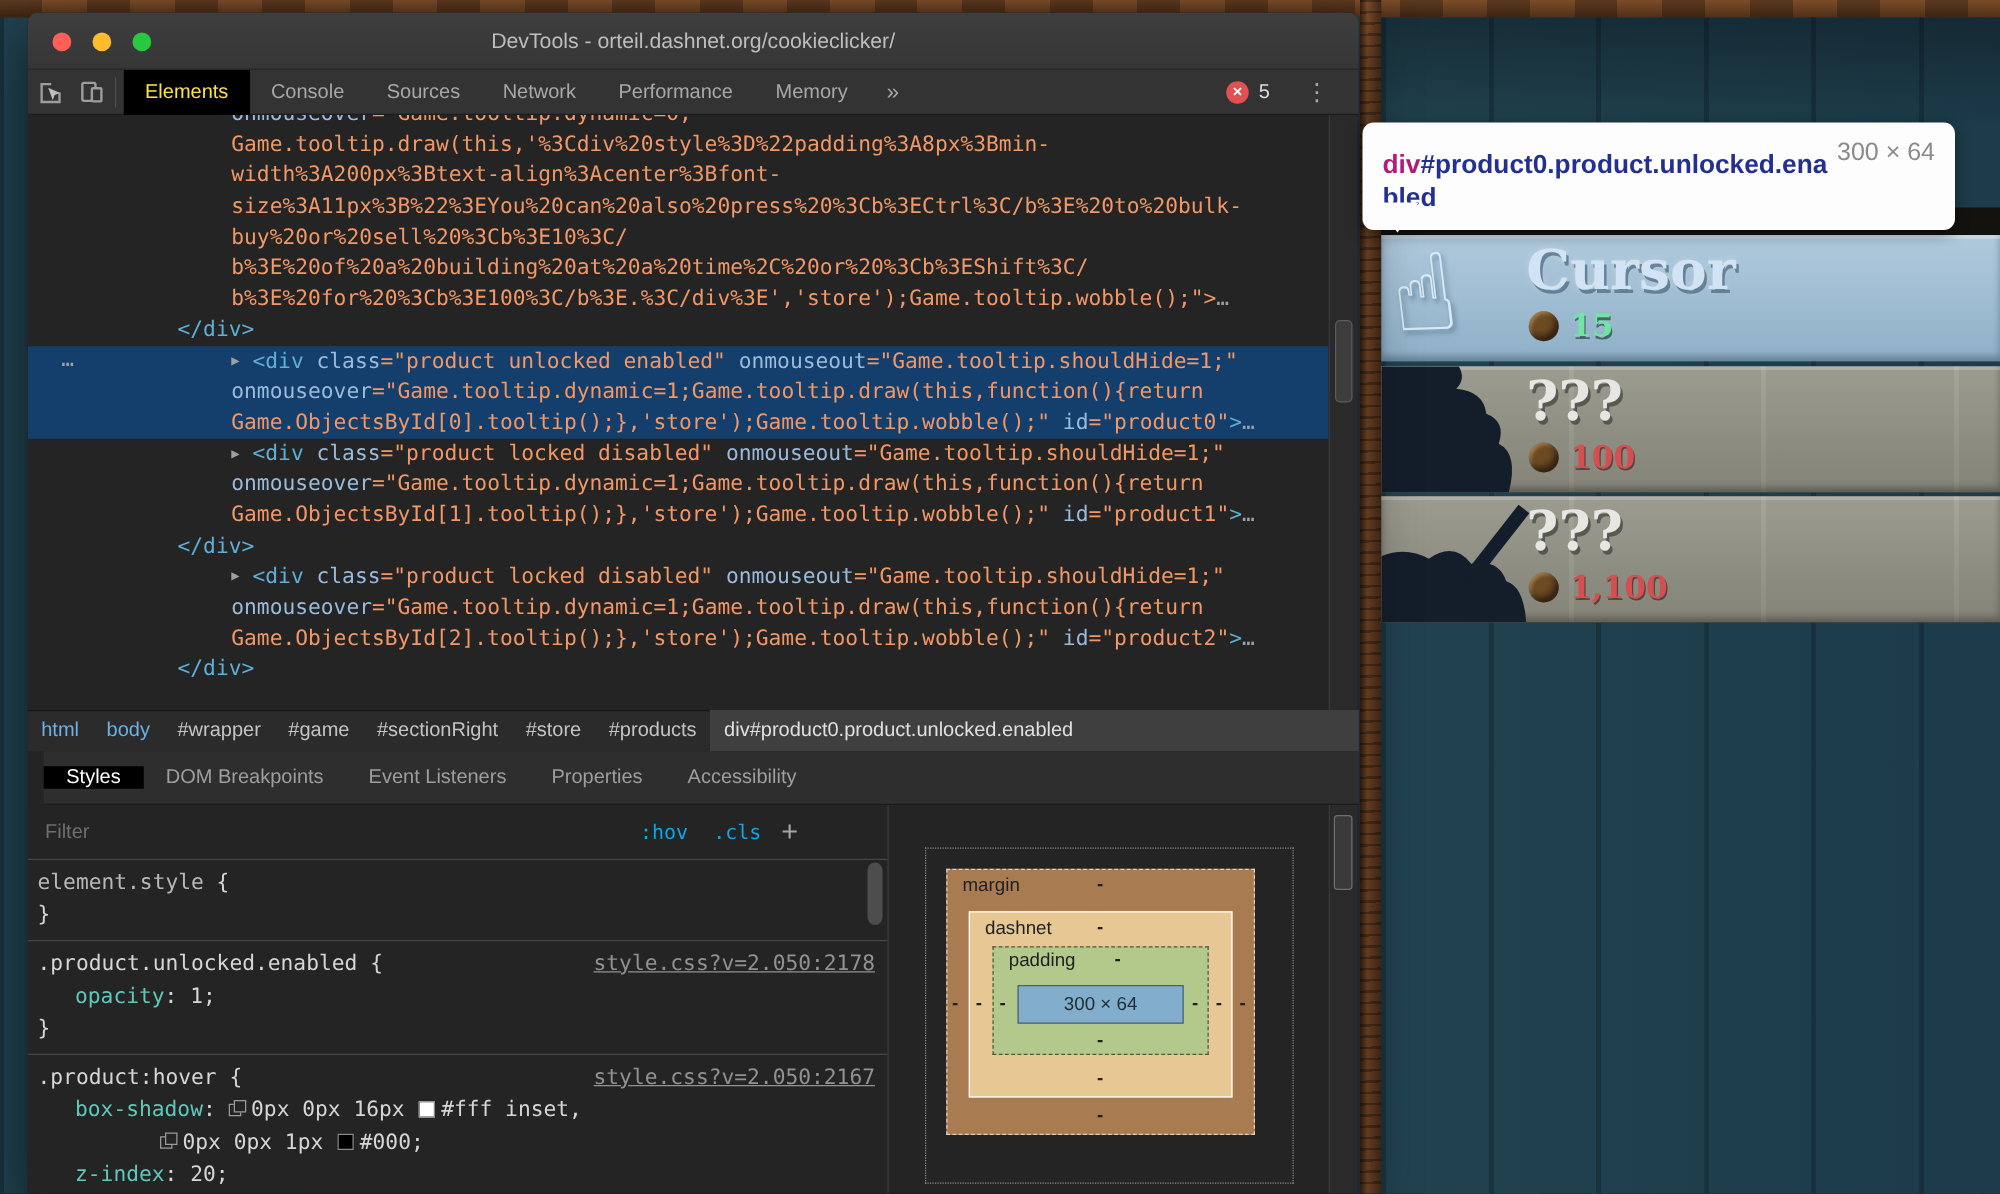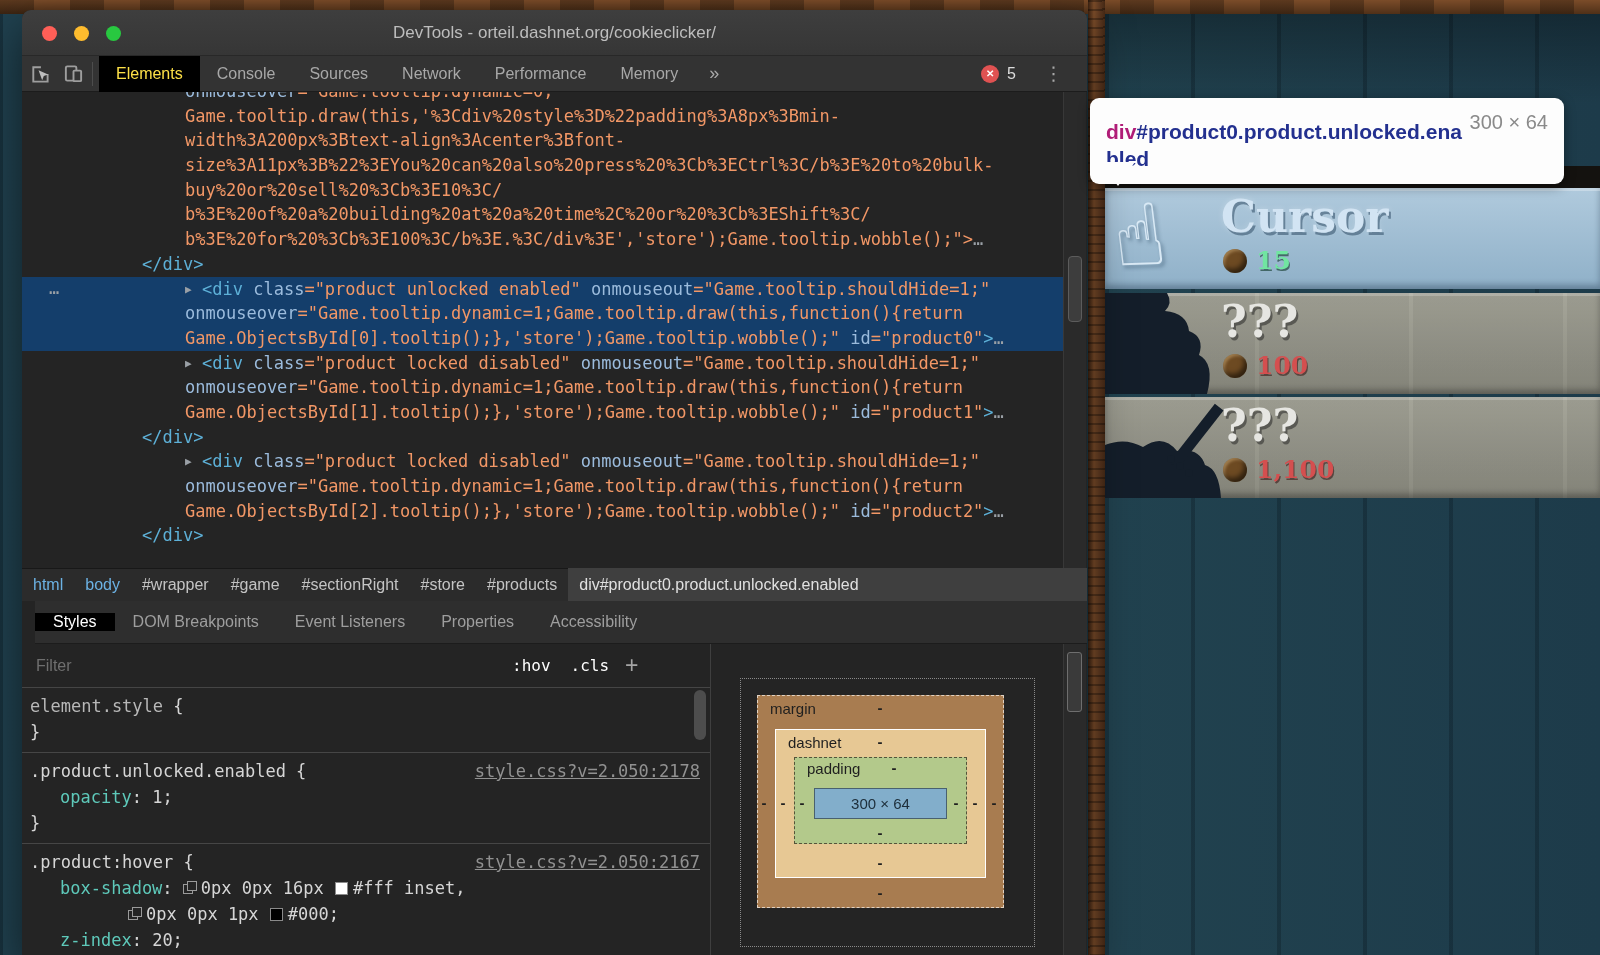--- a/index.html
+++ b/index.html
@@ -175,21 +175,21 @@
   .side-tab.selected { background:#000; color:#fff; }
 
   
   .styles-left { position:absolute; left:0; top:634px; width:688px; height:311px; background:#242424; }
   .filter-bar { position:relative; height:44px; border-bottom:1px solid #454545; display:flex; align-items:center; }
   .filter-input {
     background:transparent; border:none; outline:none; color:#bdbdbd;
     font-size:16px; padding-left:14px; width:480px; height:40px;
   }
   .filter-input::placeholder { color:#6f6f6f; }
-  .pseudo-btn { color:#ffffff; font-size:16px; font-family:"DejaVu Sans Mono", monospace; padding:0 10px;text-align:right; }
+  .pseudo-btn { color:#0ea5e9; font-size:16px; font-family:"DejaVu Sans Mono", monospace; padding:0 10px;text-align:right; }
   .plus-btn { color:#a5a5a5; font-size:23px; padding:0 12px 0 6px; }
   .style-rules { font-family:"DejaVu Sans Mono", monospace; font-size:17px; }
   .style-rule { padding:5px 8px 7px 8px; border-bottom:1px solid #464646; position:relative; }
   .rule-head { position:relative; height:26px; line-height:26px; color:#d6d6d6; white-space:pre; }
   .rule-selector.muted { color:#b8b8b8; }
   .rule-link { position:absolute; right:2px; top:0; color:#919191; text-decoration:underline; }
   .rule-line { height:26px; line-height:26px; white-space:pre; }
   .rule-line.ind1 { padding-left:30px; }
   .rule-line.ind2 { padding-left:98px; }
   .rule-close { height:26px; line-height:26px; color:#d6d6d6; }

